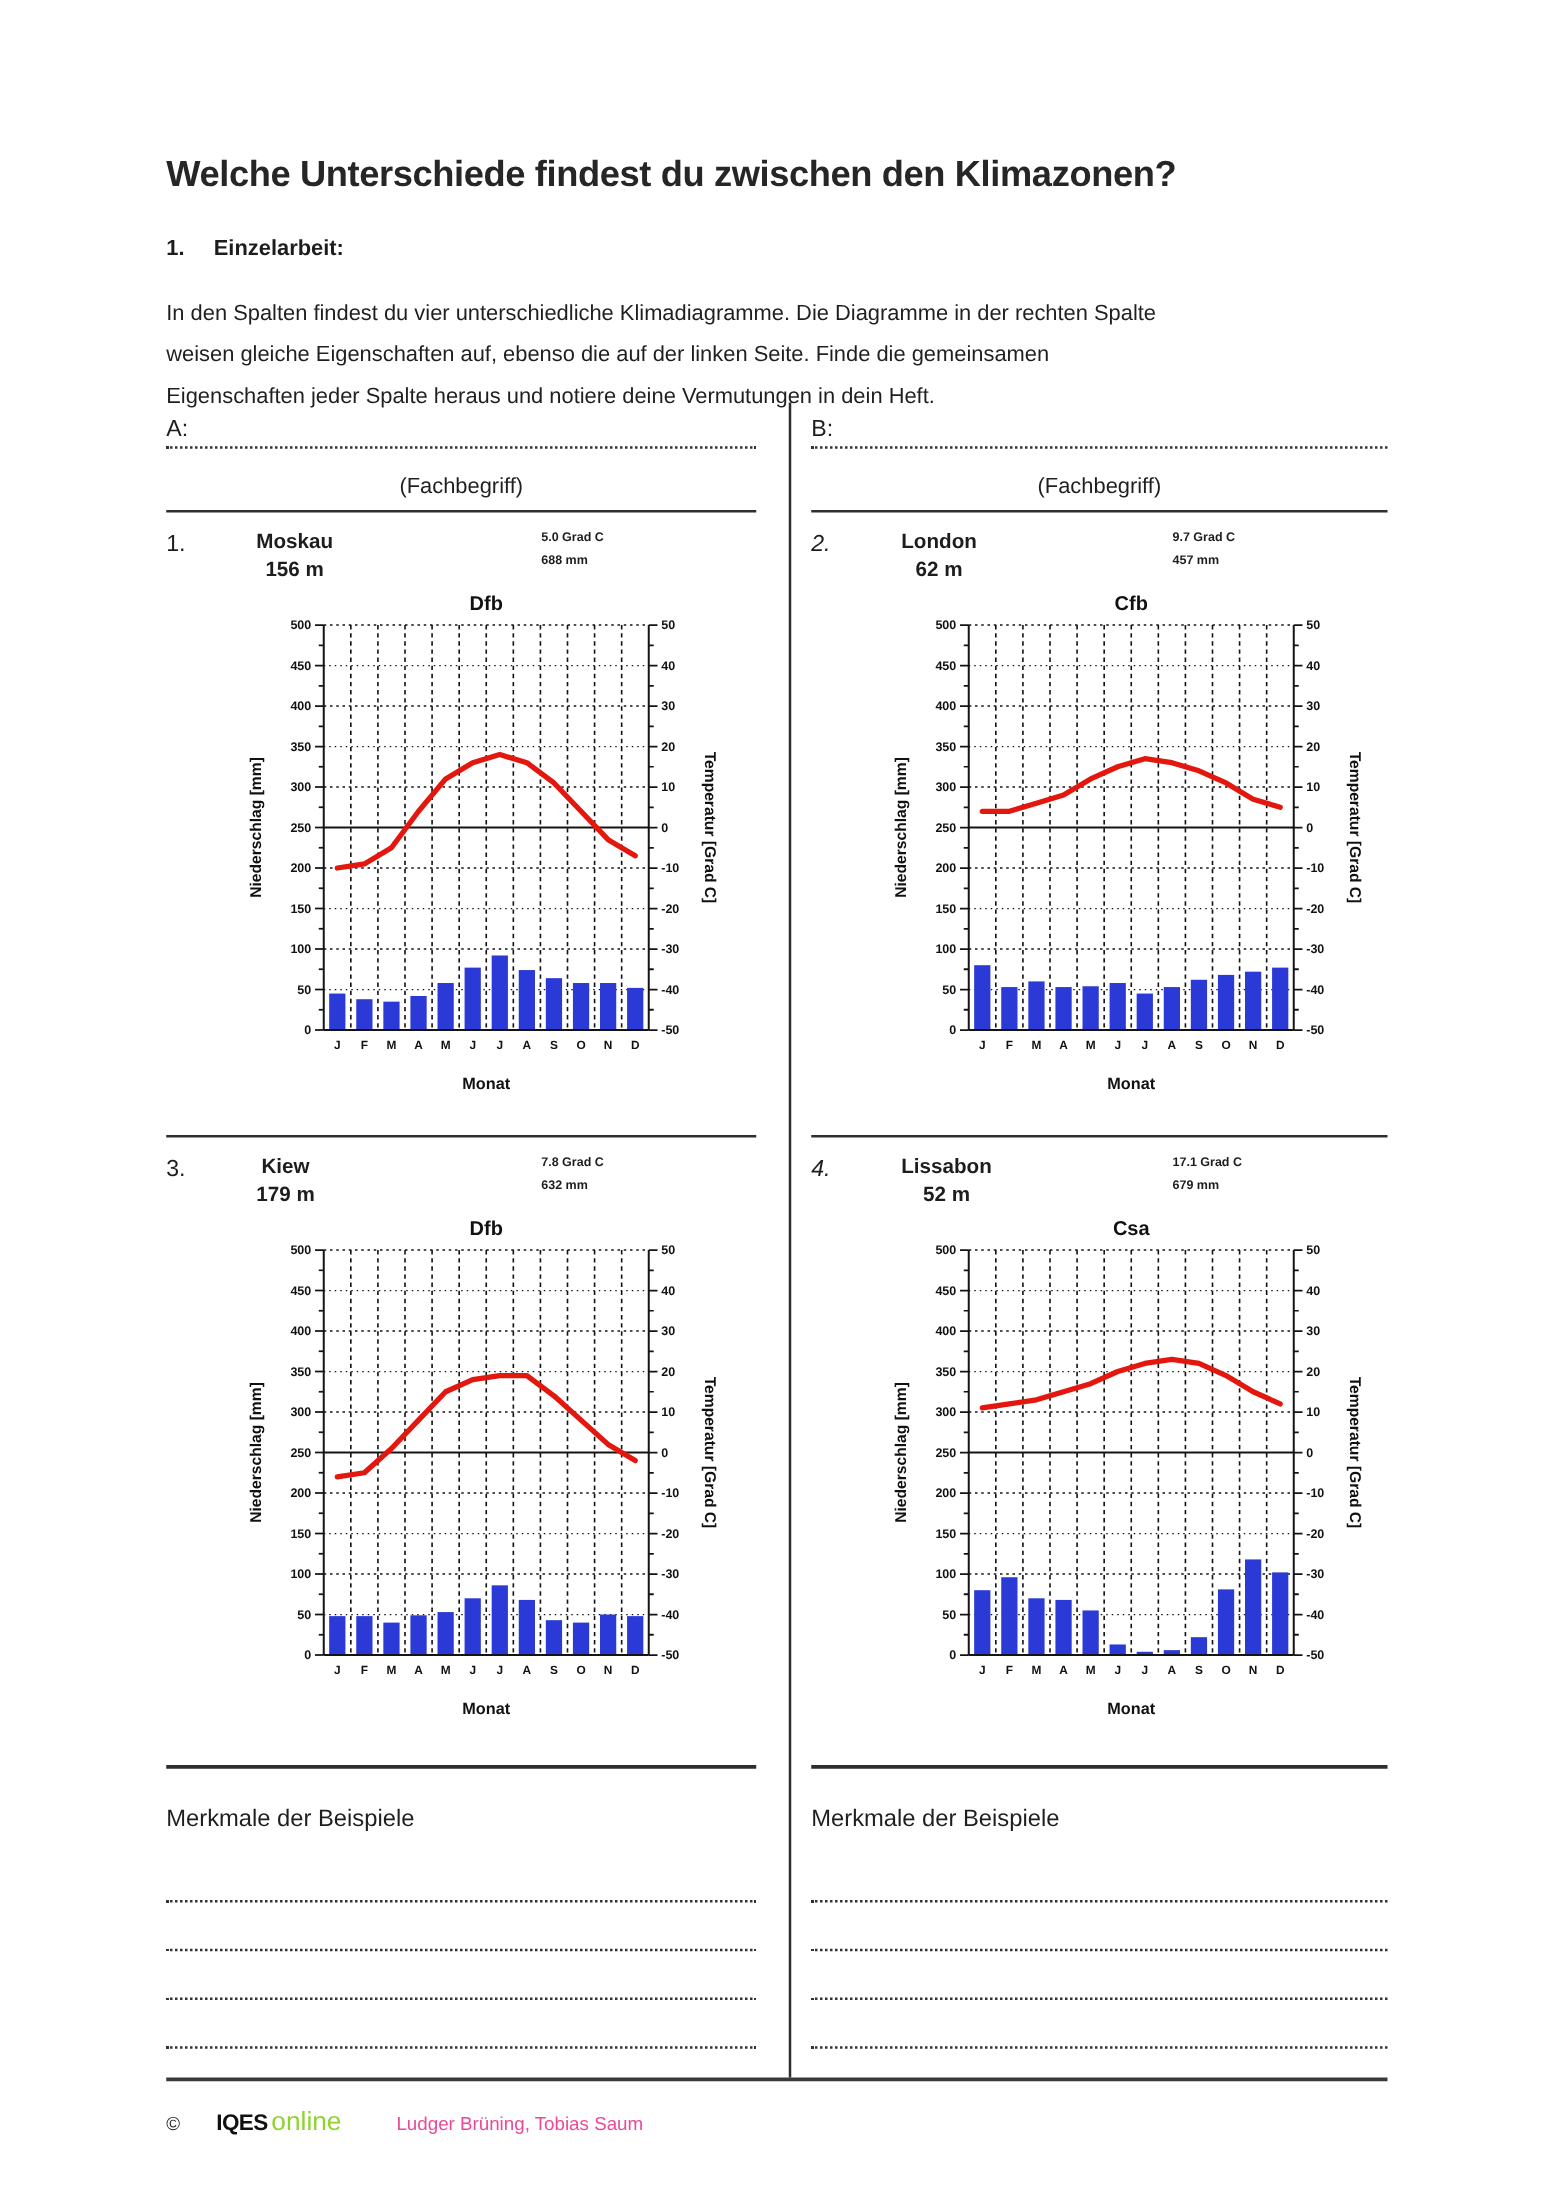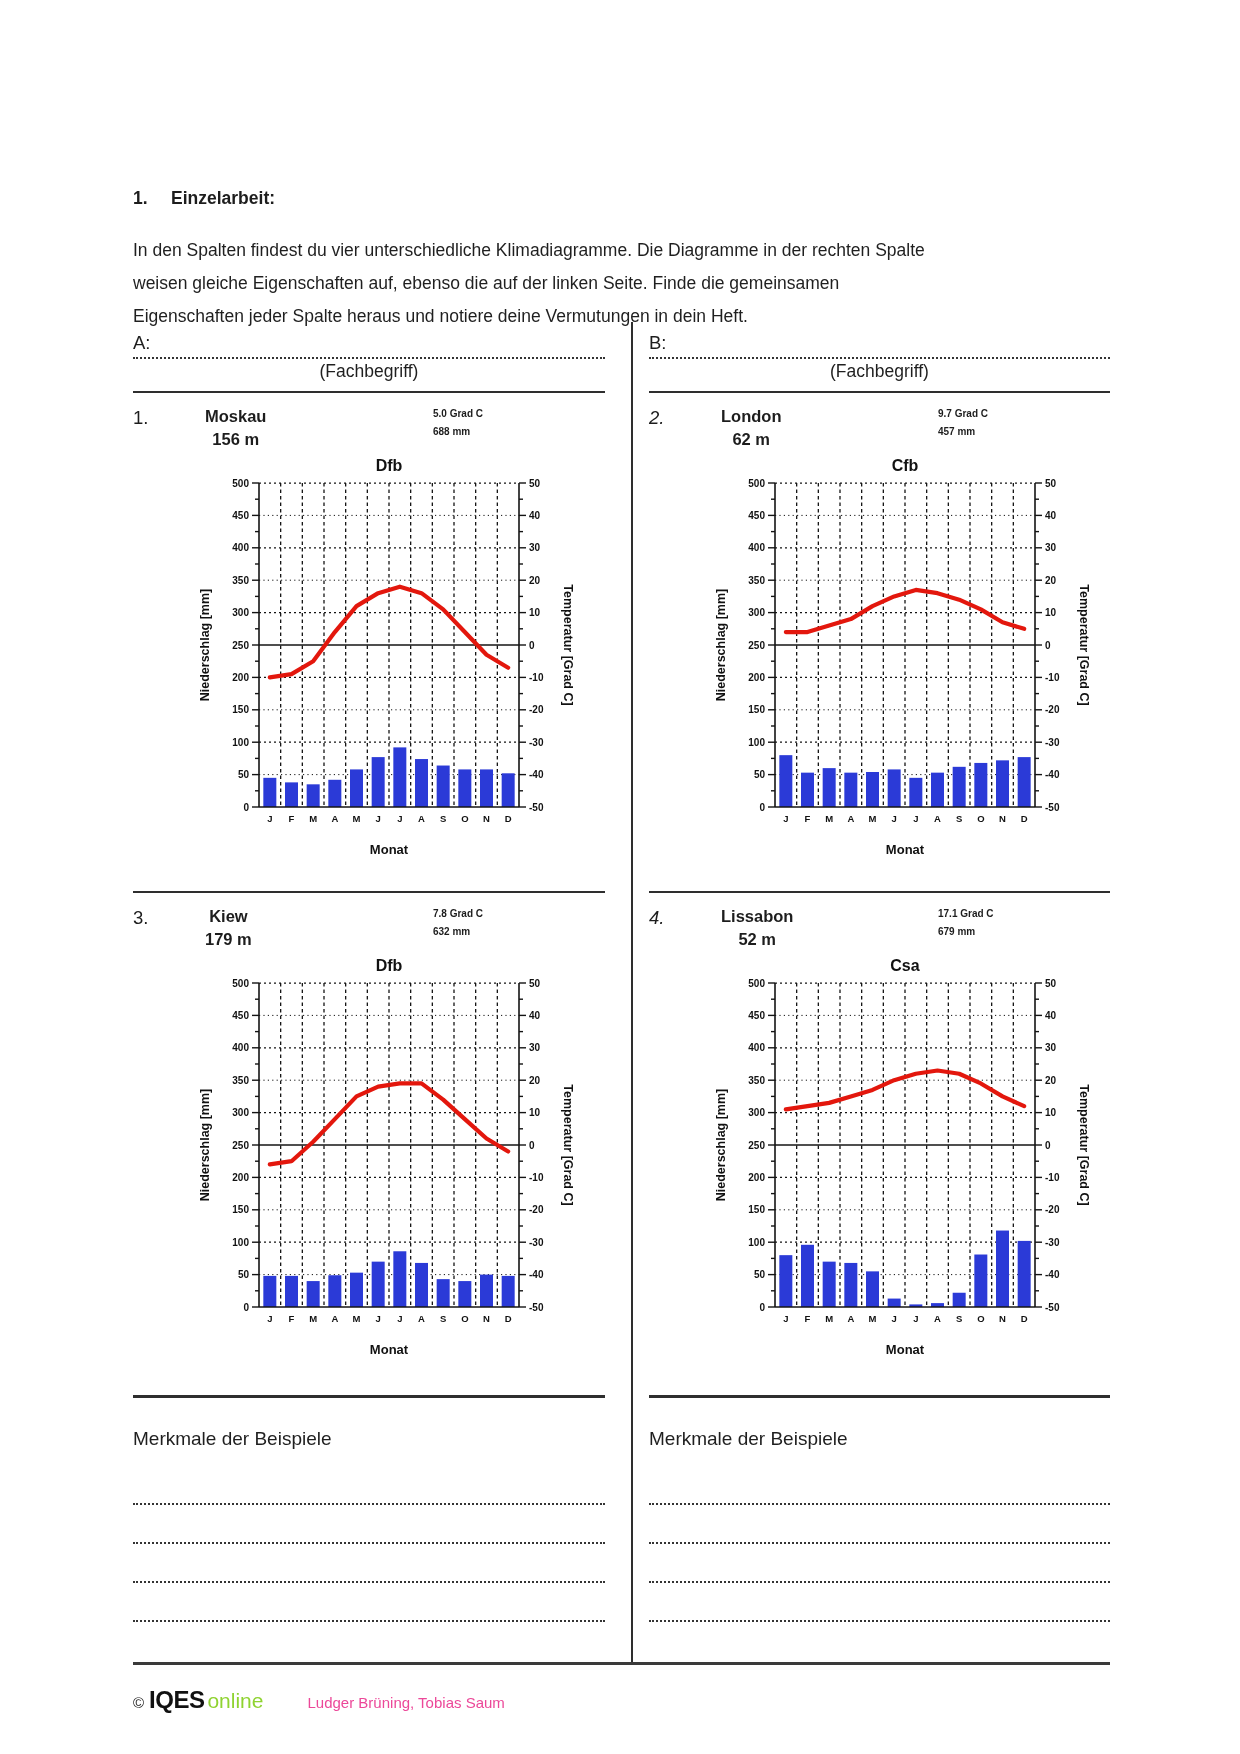--- a/index.html
+++ b/index.html
@@ -24,21 +24,21 @@
            font-size:17.5px; line-height:33px; color:#1f1f1f; }
 
   
   .cols { position:absolute; left:133px; top:322px; width:977px; height:1340px; display:flex; }
   .col-a { width:500px; border-right:2px solid #2e2e2e; padding-right:26px; box-sizing:border-box; }
   .col-b { flex:1; padding-left:16px; box-sizing:border-box; }
 
   .ab-row { margin-top:10px; }
   .ab-label { font-size:18.5px; }
   .ab-dotline { border-bottom:2.6px dotted #333; margin-top:3px; }
-  .fachbegriff { text-align:center; font-size:17.5px; margin-top:2px; color:#1f1f1f; }
+  .fachbegriff { text-align:center; font-size:17.5px; margin-top:19px; color:#1f1f1f; }
   .head-rule { border-top:2px solid #2e2e2e; margin-top:9px; }
   .mid-rule  { border-top:2px solid #2e2e2e; }
   .thick-rule{ border-top:3px solid #2e2e2e; margin-top:4px; }
 
   
   .chart-block { padding-top:12px; padding-bottom:16px; }
   .chart-head { display:flex; align-items:flex-start; }
   .chart-num { width:72px; font-size:18.5px; padding-top:2px; }
   .col-b .chart-num { font-style:italic; }
   .chart-station { font-weight:bold; font-size:16.5px; line-height:1.4; white-space:nowrap;text-align:center; }
@@ -55,30 +55,31 @@
 
   
   .merkmale { font-size:19px; margin-top:30px; color:#1f1f1f; }
   .writes { margin-top:16px; }
   .write-line { border-bottom:2.6px dotted #333; height:37px; }
 
   
   .full-rule { position:absolute; left:133px; top:1662px; width:977px; border-top:3px solid #3a3a3a; }
   .footer { position:absolute; left:133px; top:1686px; display:flex; align-items:baseline; }
   .footer .copy { font-size:15px; margin-right:5px; }
-  .brand-iqes { font-size:24px; font-weight:bold; letter-spacing:-0.5px; color:#111; }
+  .brand-iqes { font-size:18px; font-weight:bold; letter-spacing:-0.5px; color:#111;margin-left:24px; }
   .brand-online { font-size:21px; color:#8fd331; margin-left:3px; }
   .authors { font-size:15px; margin-left:44px; color:#ec4899; }
 </style>
 </head>
 <body>
 
 <div class="page">
 
 
+  <div class="doc-title">Welche Unterschiede findest du zwischen den Klimazonen?</div>
 
   <div class="task-line">
     <span class="tnum">1.</span><span>Einzelarbeit:</span>
   </div>
 
   <p class="intro">In den Spalten findest du vier unterschiedliche Klimadiagramme. Die Diagramme in der rechten Spalte weisen gleiche Eigenschaften auf, ebenso die auf der linken Seite. Finde die gemeinsamen Eigenschaften jeder Spalte heraus und notiere deine Vermutungen in dein Heft.</p>
 
   <div class="cols">
 
     <div class="col-a">

